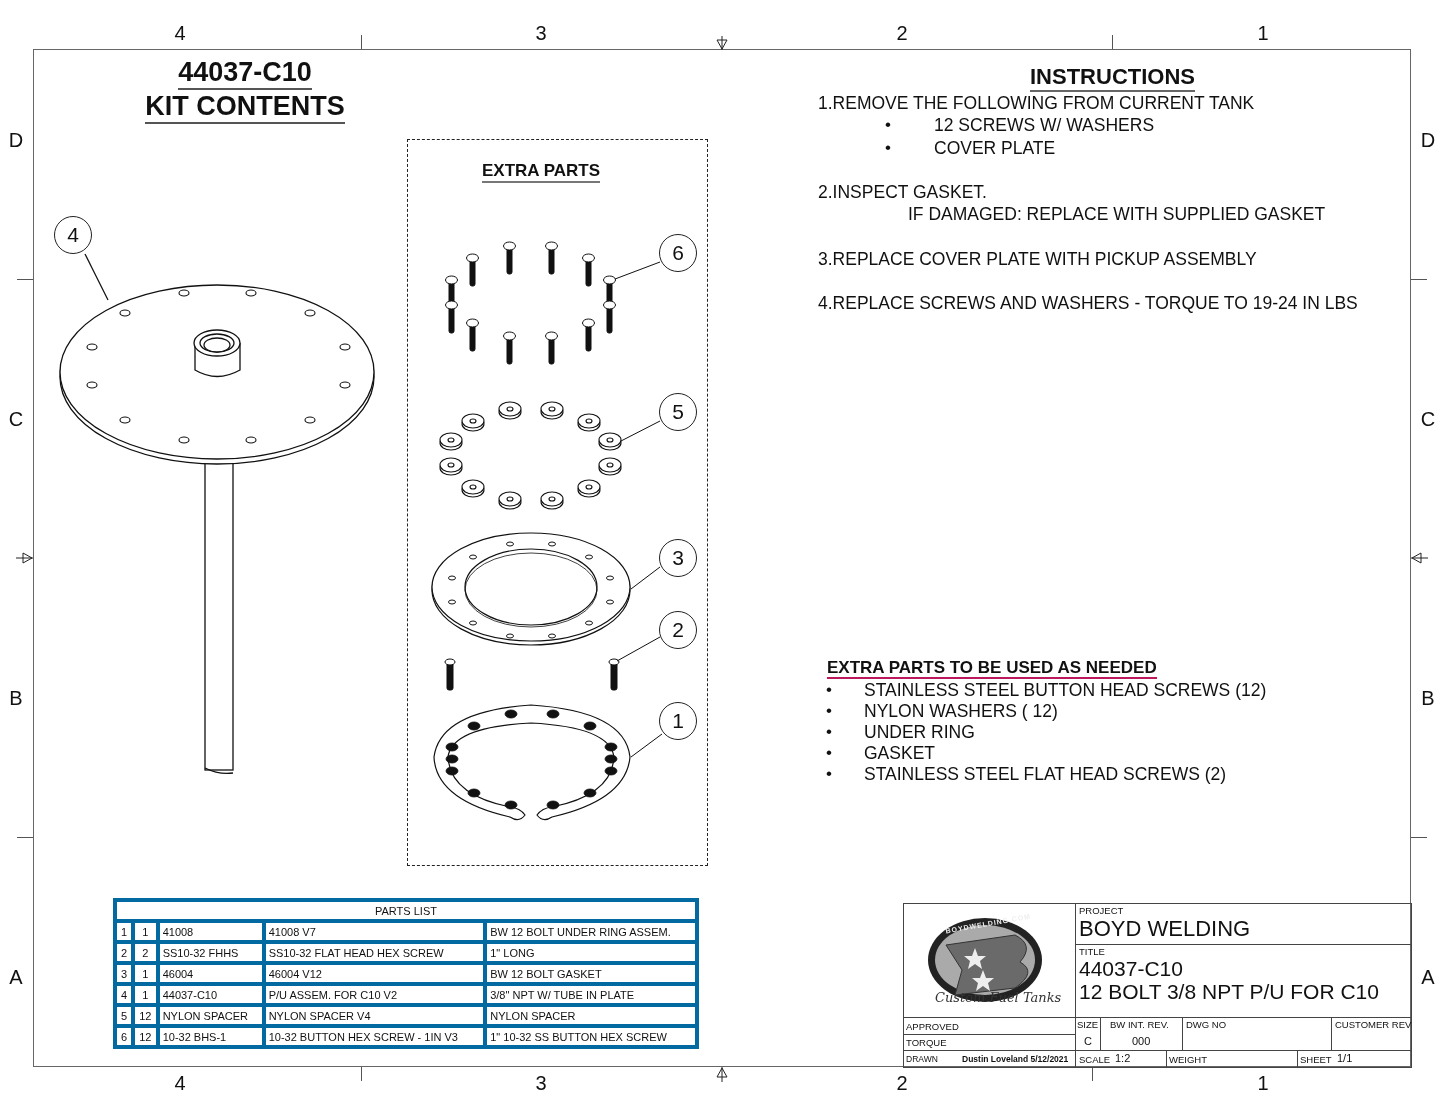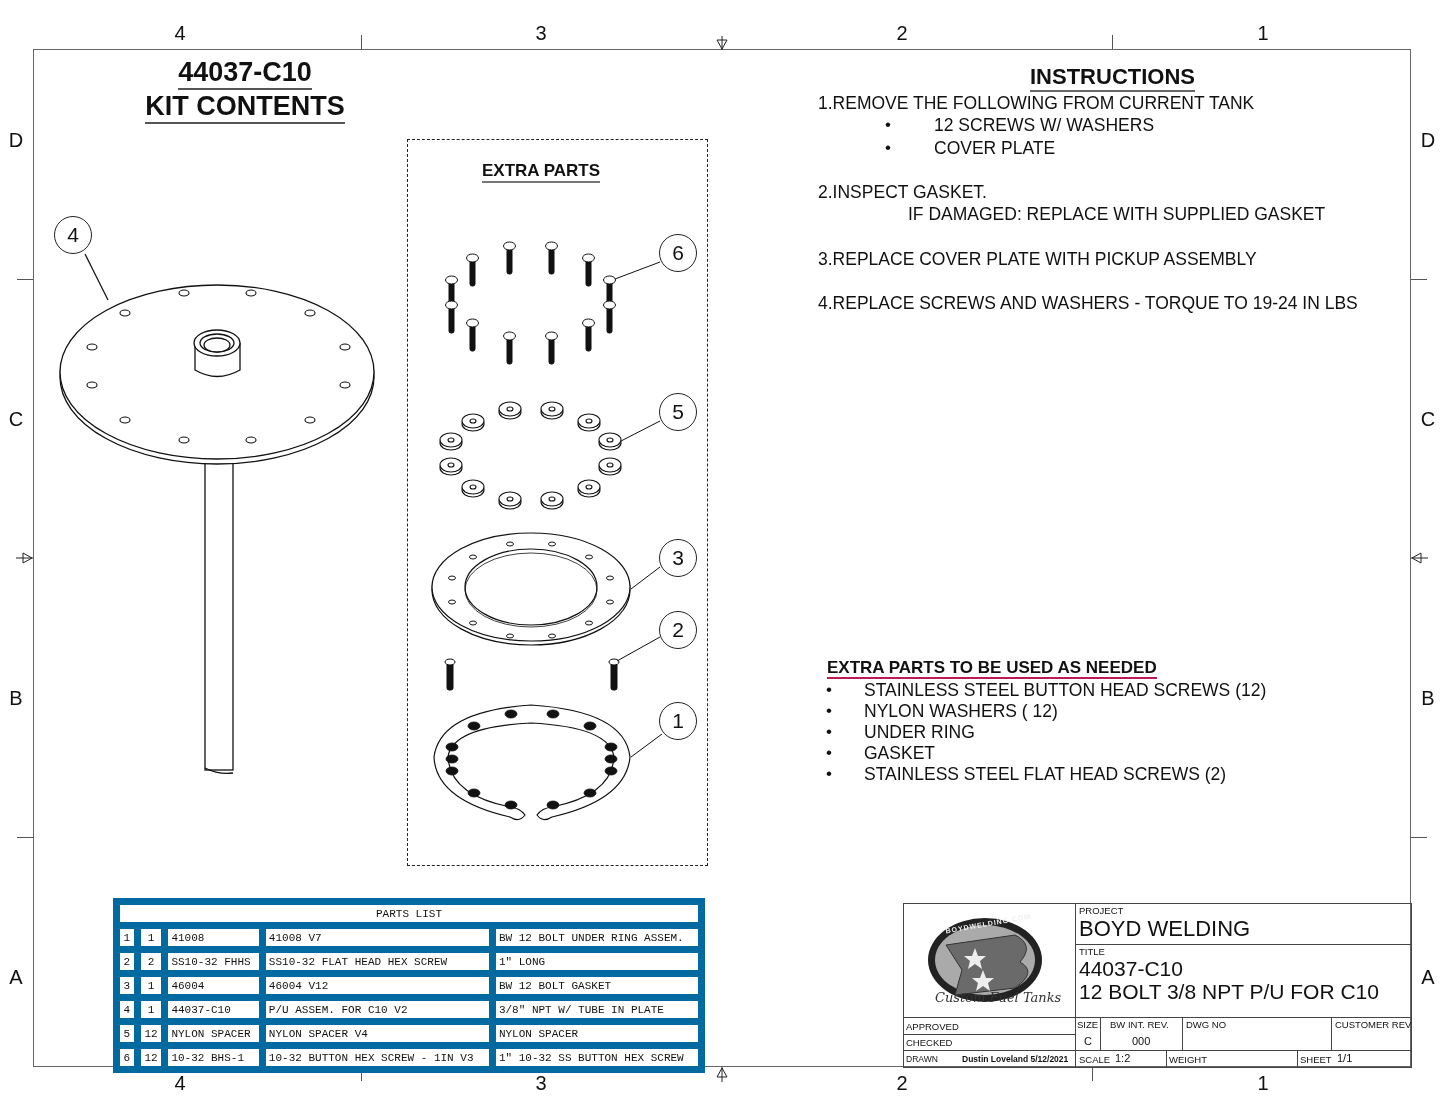--- a/index.html
+++ b/index.html
@@ -20,21 +20,21 @@
   .extra-title { position:absolute; left:482px; top:161px; font-weight:bold; font-size:17px;
                  border-bottom:2px solid #777; line-height:20px; }
   .instr-title { position:absolute; left:1030px; top:64px; font-weight:bold; font-size:22px;
                  border-bottom:2px solid #666; line-height:26px; }
   .instr-line { position:absolute; white-space:nowrap; font-size:17.5px; }
   .bullet { position:absolute; font-size:17px; }
   .extra-needed-title { position:absolute; left:827px; top:658px; font-weight:bold; font-size:17px;
                         border-bottom:2px solid #be185d; line-height:19px; }
   .parts-table { position:absolute; left:113px; top:898px; border-collapse:collapse;
                  font-size:11px; }
-  .parts-table td { border:7px solid #0369a1; padding:0 3px; height:17px; white-space:nowrap;font-family:Liberation Mono, monospace; }
+  .parts-table td { border:4px solid #0369a1; padding:0 3px; height:17px; white-space:nowrap; }
   .parts-table td.c { text-align:center; }
   .tb { position:absolute; left:903px; top:903px; width:509px; height:165px;
         border:1px solid #444; box-sizing:border-box; }
   .tb-cell { position:absolute; border:1px solid #444; box-sizing:border-box; font-size:9.5px; }
   .small-label { position:absolute; font-size:9.5px; white-space:nowrap; }
   .balloon { position:absolute; width:38px; height:38px; border:1.3px solid #222; border-radius:50%;
              box-sizing:border-box; font-size:21px; text-align:center; line-height:36px; background:#fff; }
   svg { position:absolute; left:0; top:0; overflow:visible; }
 </style>
 </head>
@@ -363,21 +363,21 @@
 <div class="abs" style="left:1079px;top:916px;font-size:22px;white-space:nowrap;">BOYD WELDING</div>
 
 <div class="tb-cell" style="left:1075px;top:944px;width:337px;height:74px;"></div>
 <div class="small-label" style="left:1079px;top:946px;">TITLE</div>
 <div class="abs" style="left:1079px;top:957px;font-size:21px;white-space:nowrap;line-height:24px;">44037-C10</div>
 <div class="abs" style="left:1079px;top:980px;font-size:21px;white-space:nowrap;line-height:24px;">12 BOLT 3/8 NPT P/U FOR C10</div>
 
 <div class="tb-cell" style="left:903px;top:1017px;width:173px;height:18px;"></div>
 <div class="small-label" style="left:906px;top:1021px;">APPROVED</div>
 <div class="tb-cell" style="left:903px;top:1034px;width:173px;height:17px;"></div>
-<div class="small-label" style="left:906px;top:1037px;">CHECKED</div>
+<div class="small-label" style="left:906px;top:1037px;">TORQUE</div>
 <div class="tb-cell" style="left:903px;top:1050px;width:173px;height:18px;"></div>
 <div class="small-label" style="left:906px;top:1054px;font-size:8.5px;">DRAWN</div>
 <div class="small-label" style="left:962px;top:1054px;font-size:8.5px;font-weight:bold;">Dustin Loveland 5/12/2021</div>
 
 <div class="tb-cell" style="left:1075px;top:1017px;width:26px;height:34px;"></div>
 <div class="small-label" style="left:1077px;top:1019px;">SIZE</div>
 <div class="abs" style="left:1084px;top:1035px;font-size:11px;">C</div>
 <div class="tb-cell" style="left:1100px;top:1017px;width:83px;height:34px;"></div>
 <div class="small-label" style="left:1110px;top:1019px;">BW  INT. REV.</div>
 <div class="abs" style="left:1132px;top:1035px;font-size:11px;">000</div>

